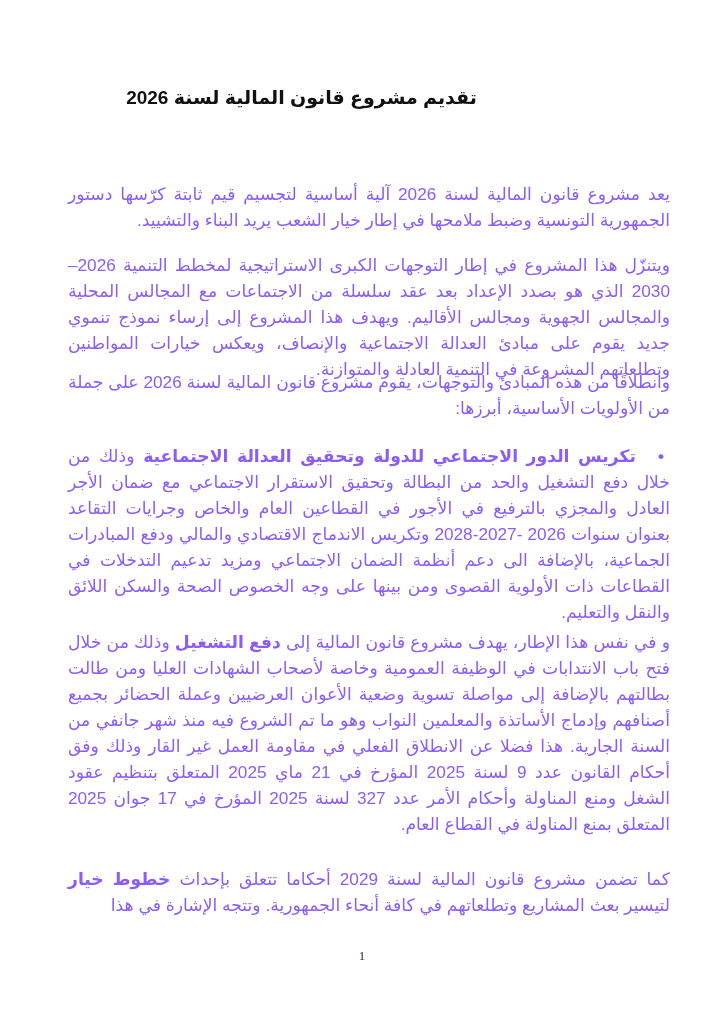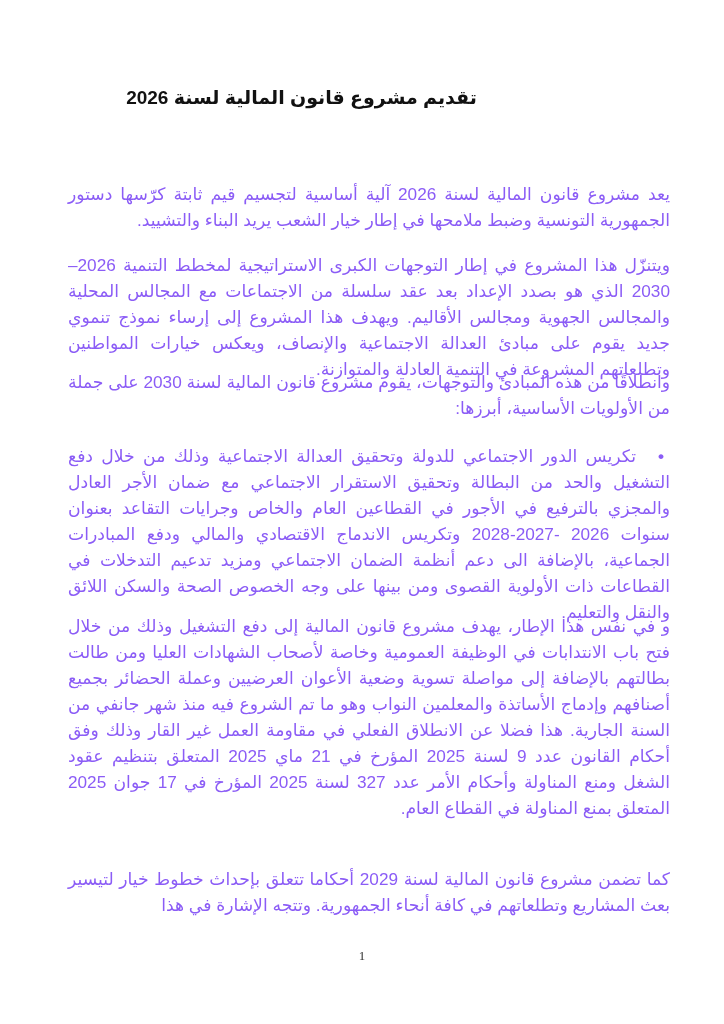--- a/index.html
+++ b/index.html
@@ -43,33 +43,33 @@
       text-align-last: right;
       font-family: "Liberation Sans", "DejaVu Sans", sans-serif;
       font-size: 17.2px;
       line-height: 26px;
       color: #8b5cf6;
     }
     .p1 { top: 181px; }
     .p2 { top: 252px; }
     .p3 { top: 369px; }
     .p4 { top: 443px; }
-    .p5 { top: 613px; }
+    .p5 { top: 629px; }
     .p6 { top: 866px; }
     .bullet-para {
       padding-right: 0;
       text-indent: 0;
     }
     .bullet-dot {
       display: inline-block;
       margin-left: 22px;
       margin-right: 6px;
       font-weight: bold;
     }
-    b { font-weight: normal; }
+    b { font-weight: bold; }
     .page-number {
       position: absolute;
       top: 948px;
       left: 0;
       width: 724px;
       text-align: center;
       font-family: "Liberation Serif", serif;
       font-size: 13px;
       color: #333;
     }
@@ -78,21 +78,21 @@
 <body>
 
 <div class="page">
 
   <div class="title">تقديم مشروع قانون المالية لسنة 2026</div>
 
   <div class="body-text p1">يعد مشروع قانون المالية لسنة 2026 آلية أساسية لتجسيم قيم ثابتة كرّسها دستور الجمهورية التونسية وضبط ملامحها في إطار خيار الشعب يريد البناء والتشييد.</div>
 
   <div class="body-text p2">ويتنزّل هذا المشروع في إطار التوجهات الكبرى الاستراتيجية لمخطط التنمية 2026–2030 الذي هو بصدد الإعداد بعد عقد سلسلة من الاجتماعات مع المجالس المحلية والمجالس الجهوية ومجالس الأقاليم. ويهدف هذا المشروع إلى إرساء نموذج تنموي جديد يقوم على مبادئ العدالة الاجتماعية والإنصاف، ويعكس خيارات المواطنين وتطلعاتهم المشروعة في التنمية العادلة والمتوازنة.</div>
 
-  <div class="body-text p3">وانطلاقًا من هذه المبادئ والتوجهات، يقوم مشروع قانون المالية لسنة 2030 على جملة من الأولويات الأساسية، أبرزها:</div>
+  <div class="body-text p3">وانطلاقًا من هذه المبادئ والتوجهات، يقوم مشروع قانون المالية لسنة 2026 على جملة من الأولويات الأساسية، أبرزها:</div>
 
   <div class="body-text p4 bullet-para">
     <span class="bullet-dot">•</span><b>تكريس الدور الاجتماعي للدولة وتحقيق العدالة الاجتماعية</b><span> وذلك من خلال دفع التشغيل والحد من البطالة وتحقيق الاستقرار الاجتماعي مع ضمان الأجر العادل والمجزي بالترفيع في الأجور في القطاعين العام والخاص وجرايات التقاعد بعنوان سنوات 2026 -2027-2028 وتكريس الاندماج الاقتصادي والمالي ودفع المبادرات الجماعية، بالإضافة الى دعم أنظمة الضمان الاجتماعي ومزيد تدعيم التدخلات في القطاعات ذات الأولوية القصوى ومن بينها على وجه الخصوص الصحة والسكن اللائق والنقل والتعليم.</span>
   </div>
 
   <div class="body-text p5">
     <span>و في نفس هذا الإطار، يهدف مشروع قانون المالية إلى </span><b>دفع التشغيل</b><span> وذلك من خلال فتح باب الانتدابات في الوظيفة العمومية وخاصة لأصحاب الشهادات العليا ومن طالت بطالتهم بالإضافة إلى مواصلة تسوية وضعية الأعوان العرضيين وعملة الحضائر بجميع أصنافهم وإدماج الأساتذة والمعلمين النواب وهو ما تم الشروع فيه منذ شهر جانفي من السنة الجارية. هذا فضلا عن الانطلاق الفعلي في مقاومة العمل غير القار وذلك وفق أحكام القانون عدد 9 لسنة 2025 المؤرخ في 21 ماي 2025 المتعلق بتنظيم عقود الشغل ومنع المناولة وأحكام الأمر عدد 327 لسنة 2025 المؤرخ في 17 جوان 2025 المتعلق بمنع المناولة في القطاع العام.</span>
   </div>
 
   <div class="body-text p6">

